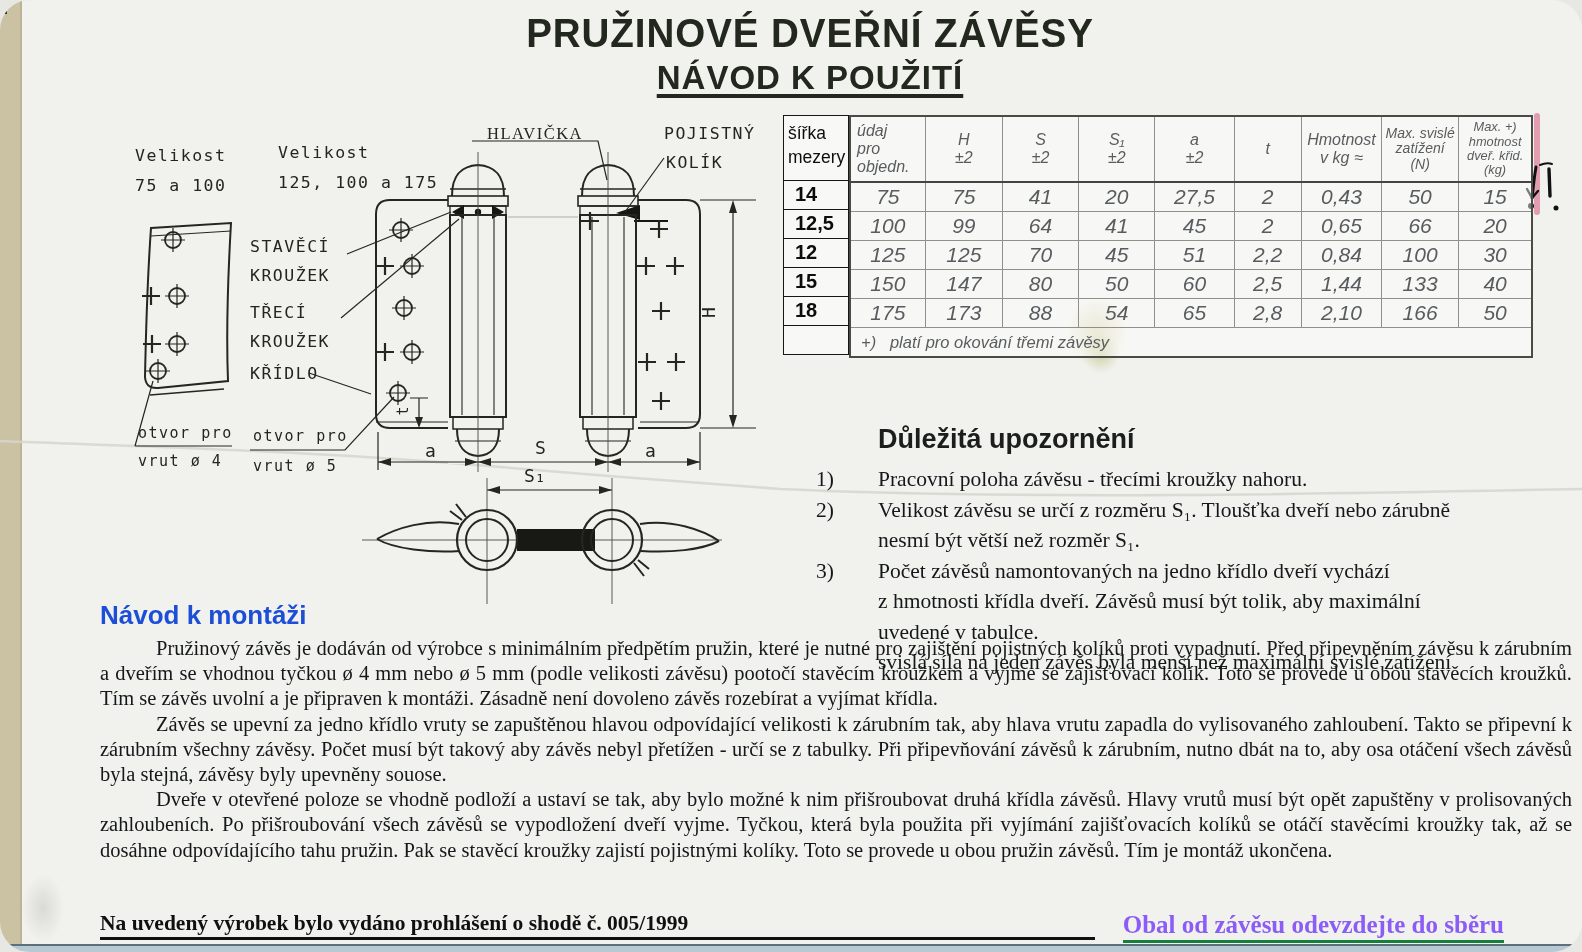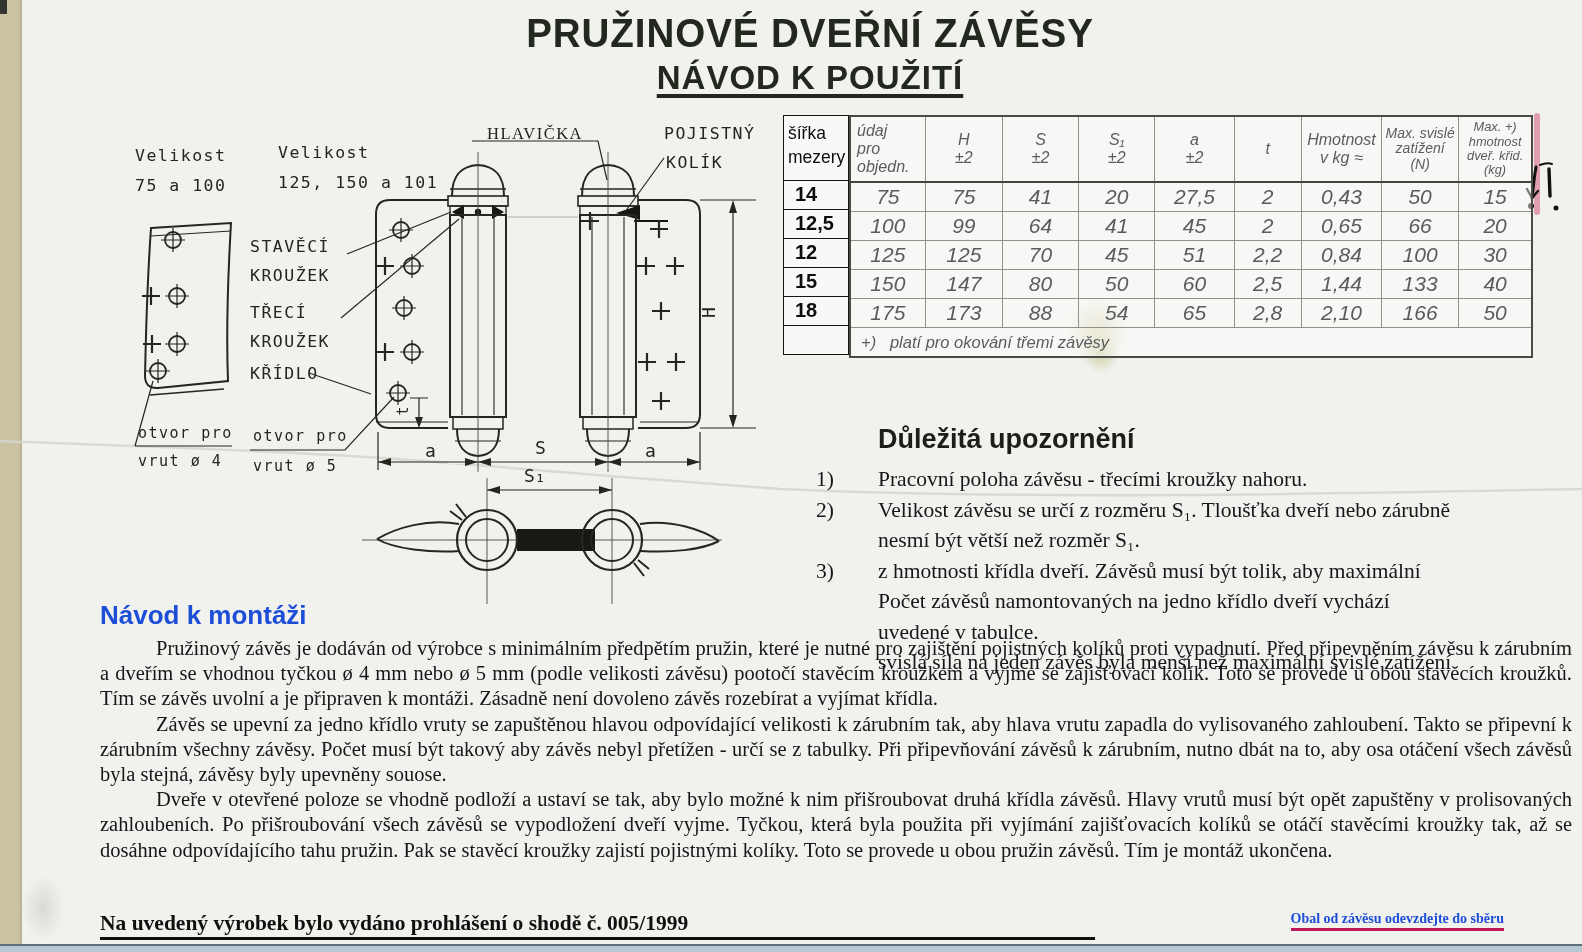--- a/index.html
+++ b/index.html
@@ -1,17 +1,17 @@
 <!DOCTYPE html>
 <html><head>
 <meta charset="utf-8">
 <style>
   html,body{margin:0;padding:0;background:#e7e7e3;}
   .page{position:relative;width:1582px;height:952px;background:#f1f1ed;overflow:hidden;
-        font-family:"Liberation Sans",sans-serif;color:#1c1f1e;}
+        font-family:"Liberation Sans",sans-serif;color:#1c1f1e;border-radius:30px;}
   
   .strip-left{position:absolute;left:0;top:0;width:20px;height:952px;background:#cbc2a3;border-right:2px solid #bdb392;}
   .corner-mark{position:absolute;left:0;top:0;width:7px;height:14px;background:#34342e;}
   .strip-bottom-dark{position:absolute;left:0;top:944px;width:1582px;height:2px;background:#5d707b;}
   .strip-bottom{position:absolute;left:0;top:946px;width:1582px;height:6px;background:#b7cad4;}
   .pink-strip{position:absolute;left:1534px;top:113px;width:6px;height:102px;background:#df8fa4;opacity:.85;border-radius:3px;}
   .stain1{position:absolute;left:1066px;top:296px;width:62px;height:72px;border-radius:50%;
           background:radial-gradient(closest-side,rgba(186,176,96,.38),rgba(186,176,96,0));}
   .stain2{position:absolute;left:1082px;top:332px;width:38px;height:42px;border-radius:50%;
           background:radial-gradient(closest-side,rgba(150,160,60,.32),rgba(150,160,60,0));}
@@ -57,21 +57,21 @@
   .ntext{width:680px;font-size:21.5px;line-height:30.5px;}
   .ntext span{display:block;}
   
   .montage{position:absolute;left:100px;top:600px;width:1472px;font-family:"Liberation Serif",serif;color:#15181a;}
   .mhead{font-family:"Liberation Sans",sans-serif;font-size:26px;font-weight:700;margin:0 0 5px 0;color:#1d4ed8;}
   .montage p{margin:0;text-align:justify;text-indent:56px;font-size:20.5px;line-height:25.2px;}
   
   .f-left{position:absolute;left:100px;top:911px;width:995px;font-family:"Liberation Serif",serif;
           font-size:21.5px;font-weight:700;color:#101010;border-bottom:3px solid #101010;padding-bottom:1px;}
   .f-right{position:absolute;right:78px;top:911px;font-family:"Liberation Serif",serif;
-           font-size:14px;font-weight:700;color:#1d4ed8;border-bottom:3px solid #be185d;padding-bottom:1px;}
+           font-size:25px;font-weight:700;color:#8b5cf6;border-bottom:3px solid #15803d;padding-bottom:1px;}
 </style>
 </head>
 <body>
 
 <div class="page">
 
   <div class="strip-left"></div>
   <div class="corner-mark"></div>
   <div class="smudge"></div>
   <div class="stain1"></div>
@@ -208,21 +208,21 @@
       <circle cx="1531" cy="206" r="3" fill="#111"></circle>
       <path d="M1549,169 L1550,196" stroke="#111" stroke-width="3.4" fill="none" stroke-linecap="round"></path>
       <circle cx="1556" cy="208" r="2.5" fill="#111"></circle>
       <path d="M1540,165 C1545,163 1549,163 1552,164" stroke="#111" stroke-width="2" fill="none" stroke-linecap="round"></path>
     </g>
   </svg>
 
   <span class="dlab" style="left:135px;top:146px;">Velikost</span>
   <span class="dlab" style="left:135px;top:176px;">75 a 100</span>
   <span class="dlab" style="left:278px;top:143px;">Velikost</span>
-  <span class="dlab" style="left:278px;top:173px;">125, 150 a 101</span>
+  <span class="dlab" style="left:278px;top:173px;">125, 100 a 175</span>
   <span class="dlab" style="left:487px;top:124px;font-family:Liberation Serif, serif;">HLAVIČKA</span>
   <span class="dlab" style="left:664px;top:124px;">POJISTNÝ</span>
   <span class="dlab" style="left:666px;top:153px;">KOLÍK</span>
   <span class="dlab" style="left:250px;top:237px;">STAVĚCÍ</span>
   <span class="dlab" style="left:250px;top:266px;">KROUŽEK</span>
   <span class="dlab" style="left:250px;top:303px;">TŘECÍ</span>
   <span class="dlab" style="left:250px;top:332px;">KROUŽEK</span>
   <span class="dlab" style="left:250px;top:364px;">KŘÍDLO</span>
   <span class="dlab small" style="left:138px;top:424px;">otvor pro</span>
   <span class="dlab small" style="left:138px;top:452px;">vrut ø 4</span>
@@ -376,22 +376,22 @@
     <div class="nrow">
       <div class="nnum">2)</div>
       <div class="ntext">
         <span>Velikost závěsu se určí z rozměru S₁. Tloušťka dveří nebo zárubně</span>
           <span>nesmí být větší než rozměr S₁.</span>
         </div>
     </div>
     <div class="nrow">
       <div class="nnum">3)</div>
       <div class="ntext">
-        <span>z hmotnosti křídla dveří. Závěsů musí být tolik, aby maximální</span>
-          <span>Počet závěsů namontovaných na jedno křídlo dveří vychází</span>
+        <span>Počet závěsů namontovaných na jedno křídlo dveří vychází</span>
+          <span>z hmotnosti křídla dveří. Závěsů musí být tolik, aby maximální</span>
         <span>uvedené v tabulce.</span>
           <span>svislá síla na jeden závěs byla menší než maximální svislé zatížení</span>
         </div>
     </div>
   </div>
 
   <div class="montage">
     <div class="mhead">Návod k montáži</div>
     <p>Pružinový závěs je dodáván od výrobce s minimálním předpětím pružin, které je nutné pro zajištění pojistných kolíků proti vypadnutí. Před připevněním závěsu k zárubním a dveřím se vhodnou tyčkou ø 4 mm nebo ø 5 mm (podle velikosti závěsu) pootočí stavěcím kroužkem  a vyjme se zajišťovací kolík. Toto se provede u obou stavěcích kroužků. Tím se závěs uvolní a je připraven k montáži. Zásadně není dovoleno závěs rozebírat a vyjímat křídla.</p>
     <p>Závěs se upevní za jedno křídlo vruty se zapuštěnou hlavou odpovídající velikosti k zárubním tak, aby hlava vrutu zapadla do vylisovaného zahloubení. Takto se připevní k zárubním všechny závěsy. Počet musí být takový aby závěs nebyl přetížen - určí se z tabulky. Při připevňování závěsů k zárubním, nutno dbát na to, aby osa otáčení všech závěsů byla stejná, závěsy byly upevněny souose.</p>

